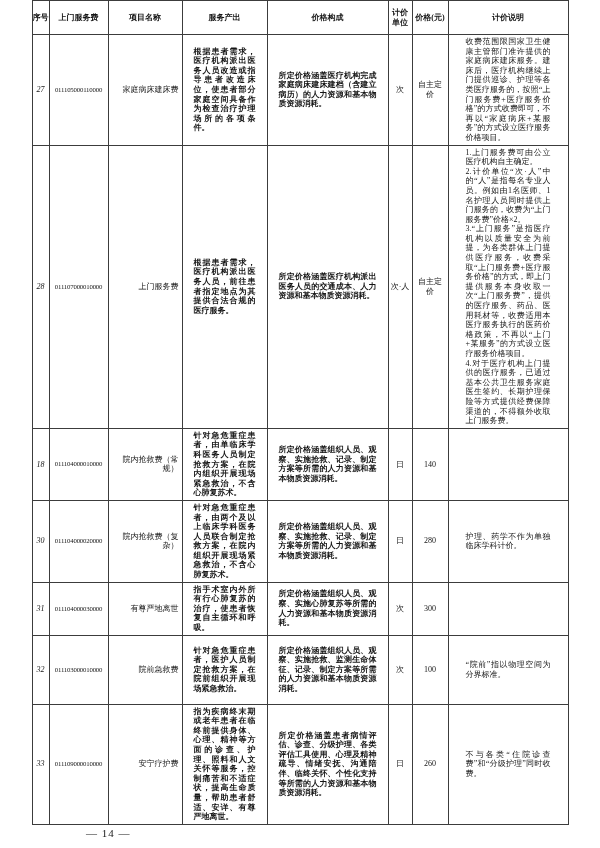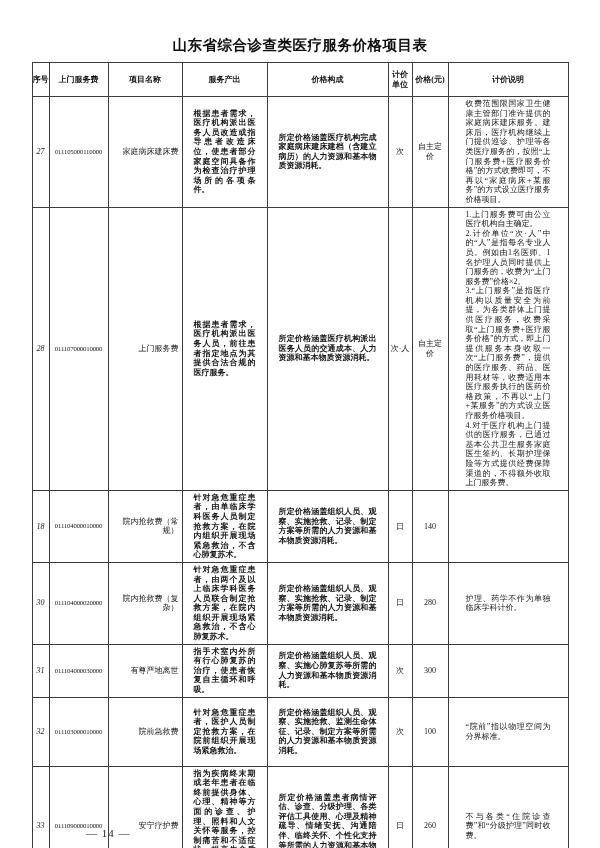--- a/index.html
+++ b/index.html
@@ -42,21 +42,20 @@
   .page-number{
     position:absolute; left:86px; top:827px; font-size:11px;
     letter-spacing:1px; color:#222;
   }
 </style>
 </head>
 <body>
 
 <div class="page">
 
-  <h1 class="doc-title">山东省综合诊查类医疗服务价格项目表</h1>
 
   <table class="price-table">
     <colgroup>
       <col class="w-seq">
         <col class="w-code">
         <col class="w-name">
         <col class="w-out">
       <col class="w-comp">
         <col class="w-unit">
         <col class="w-price">

